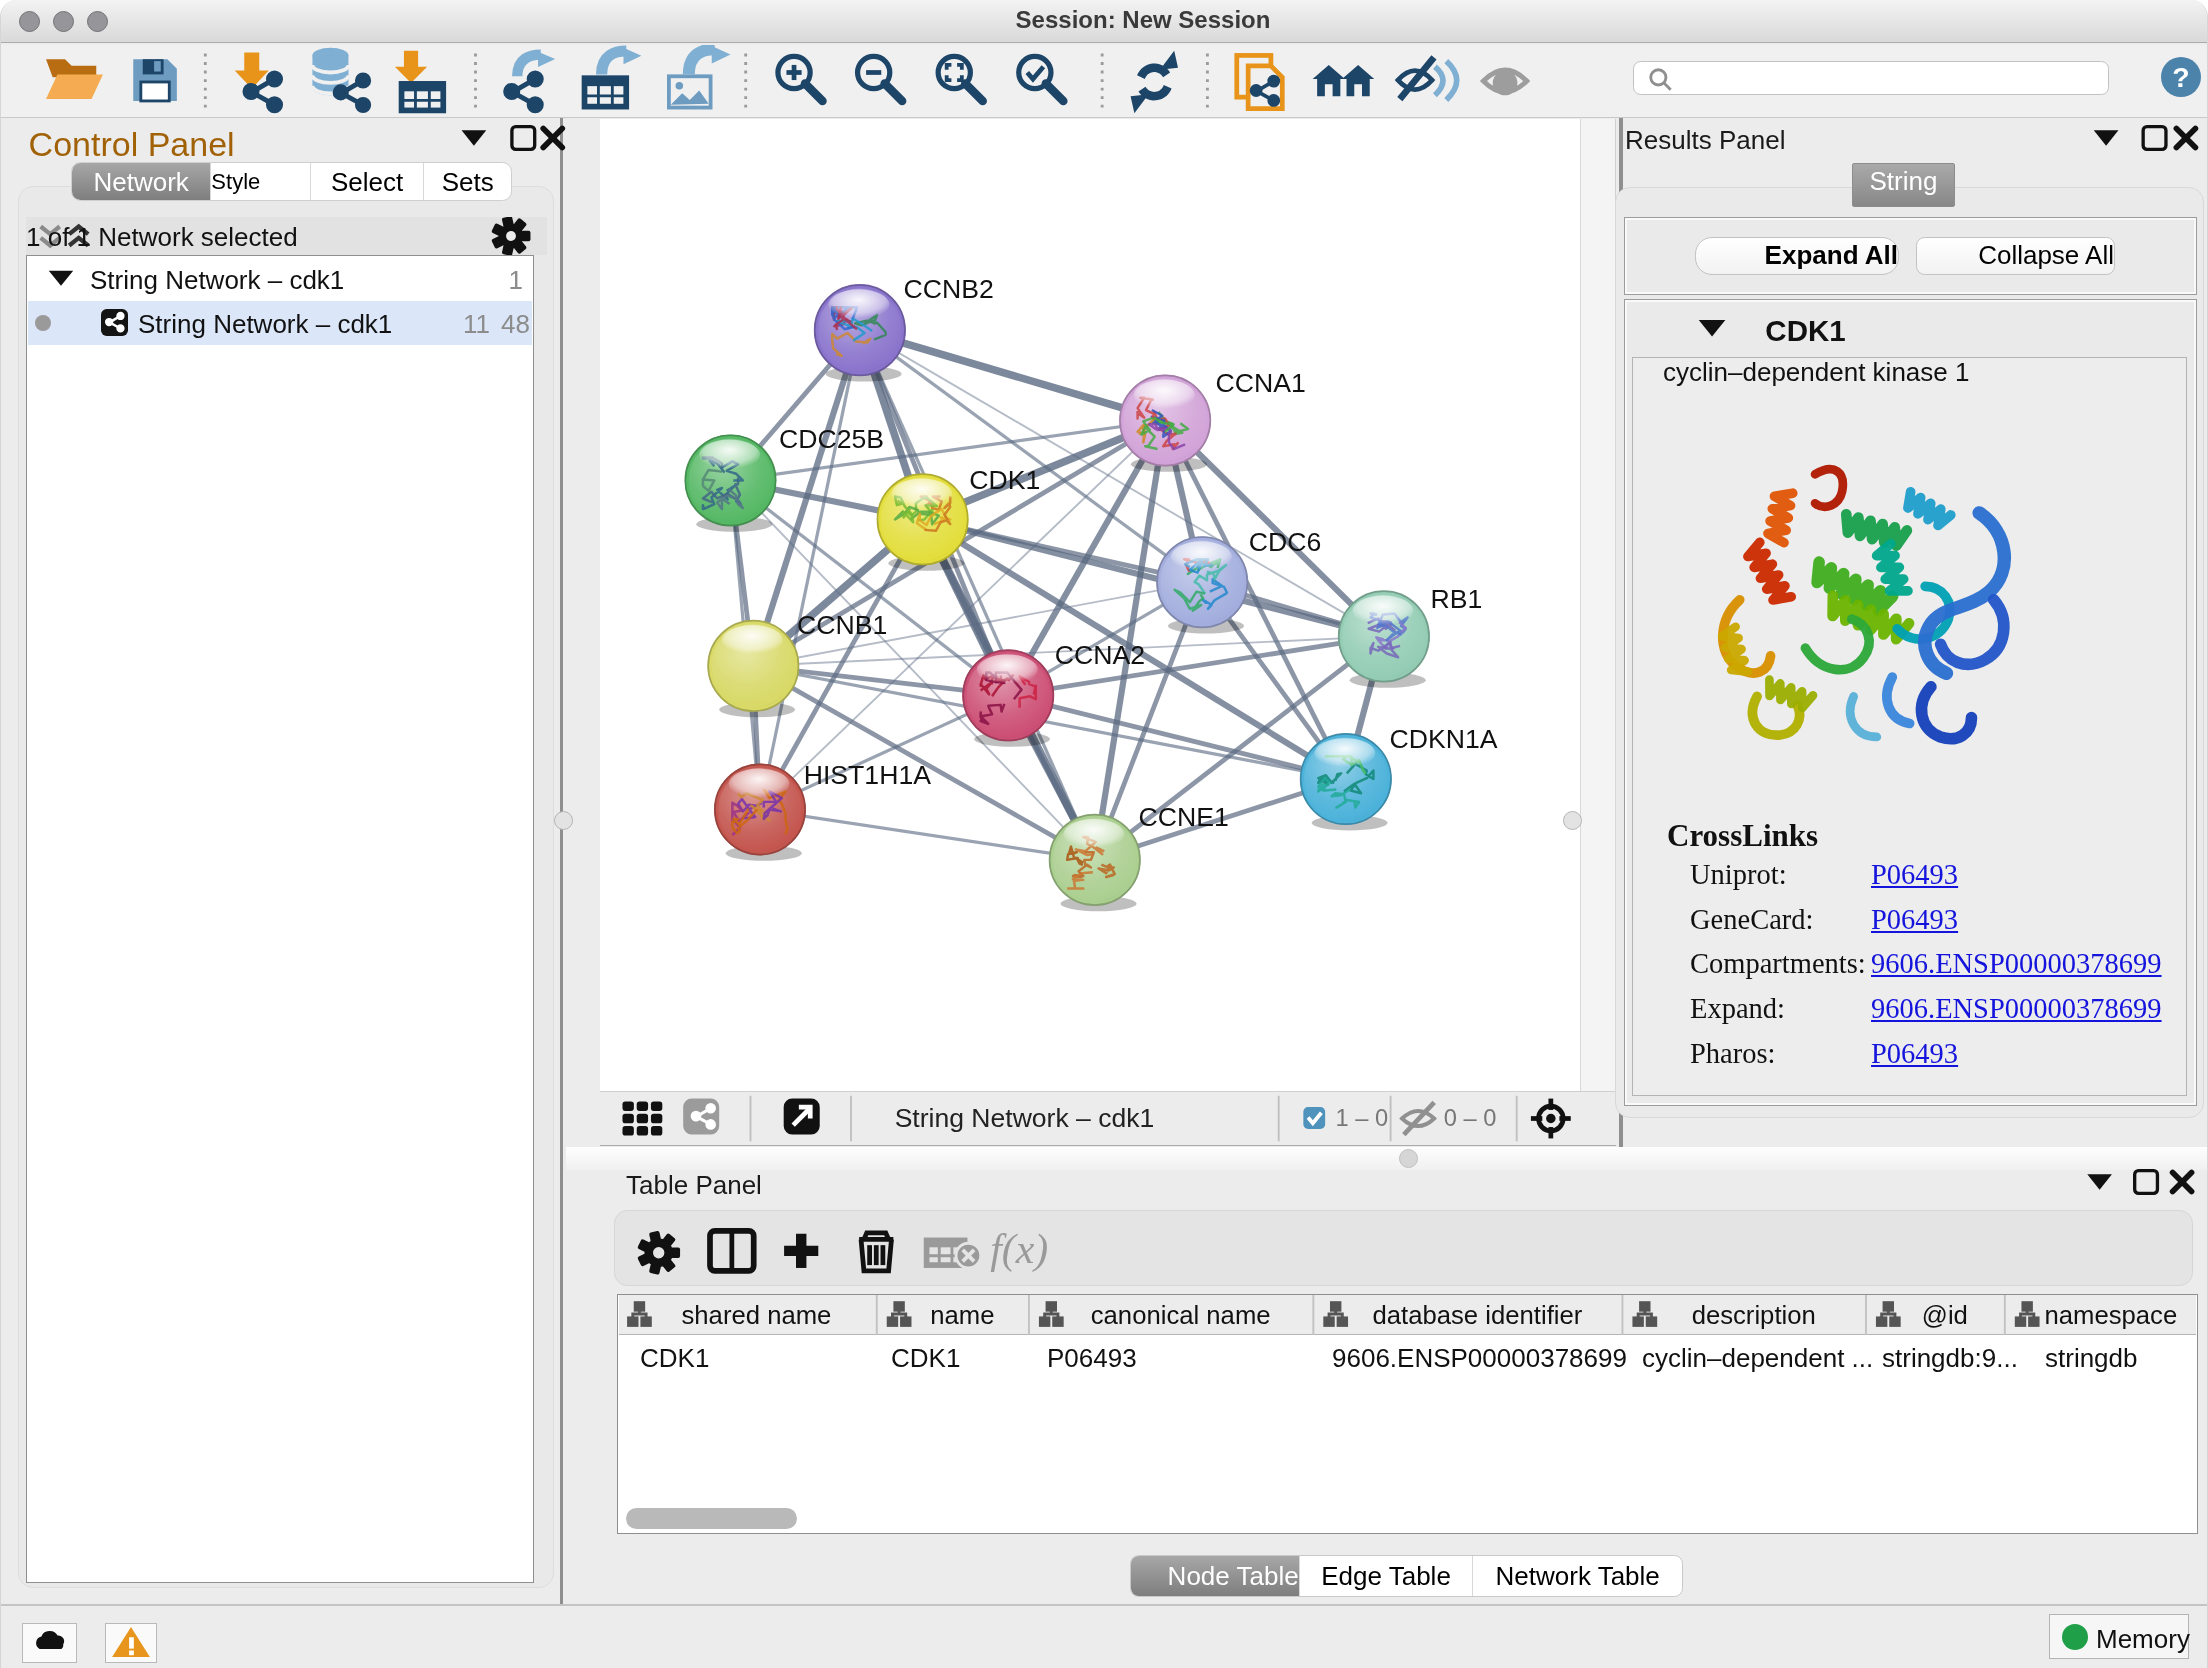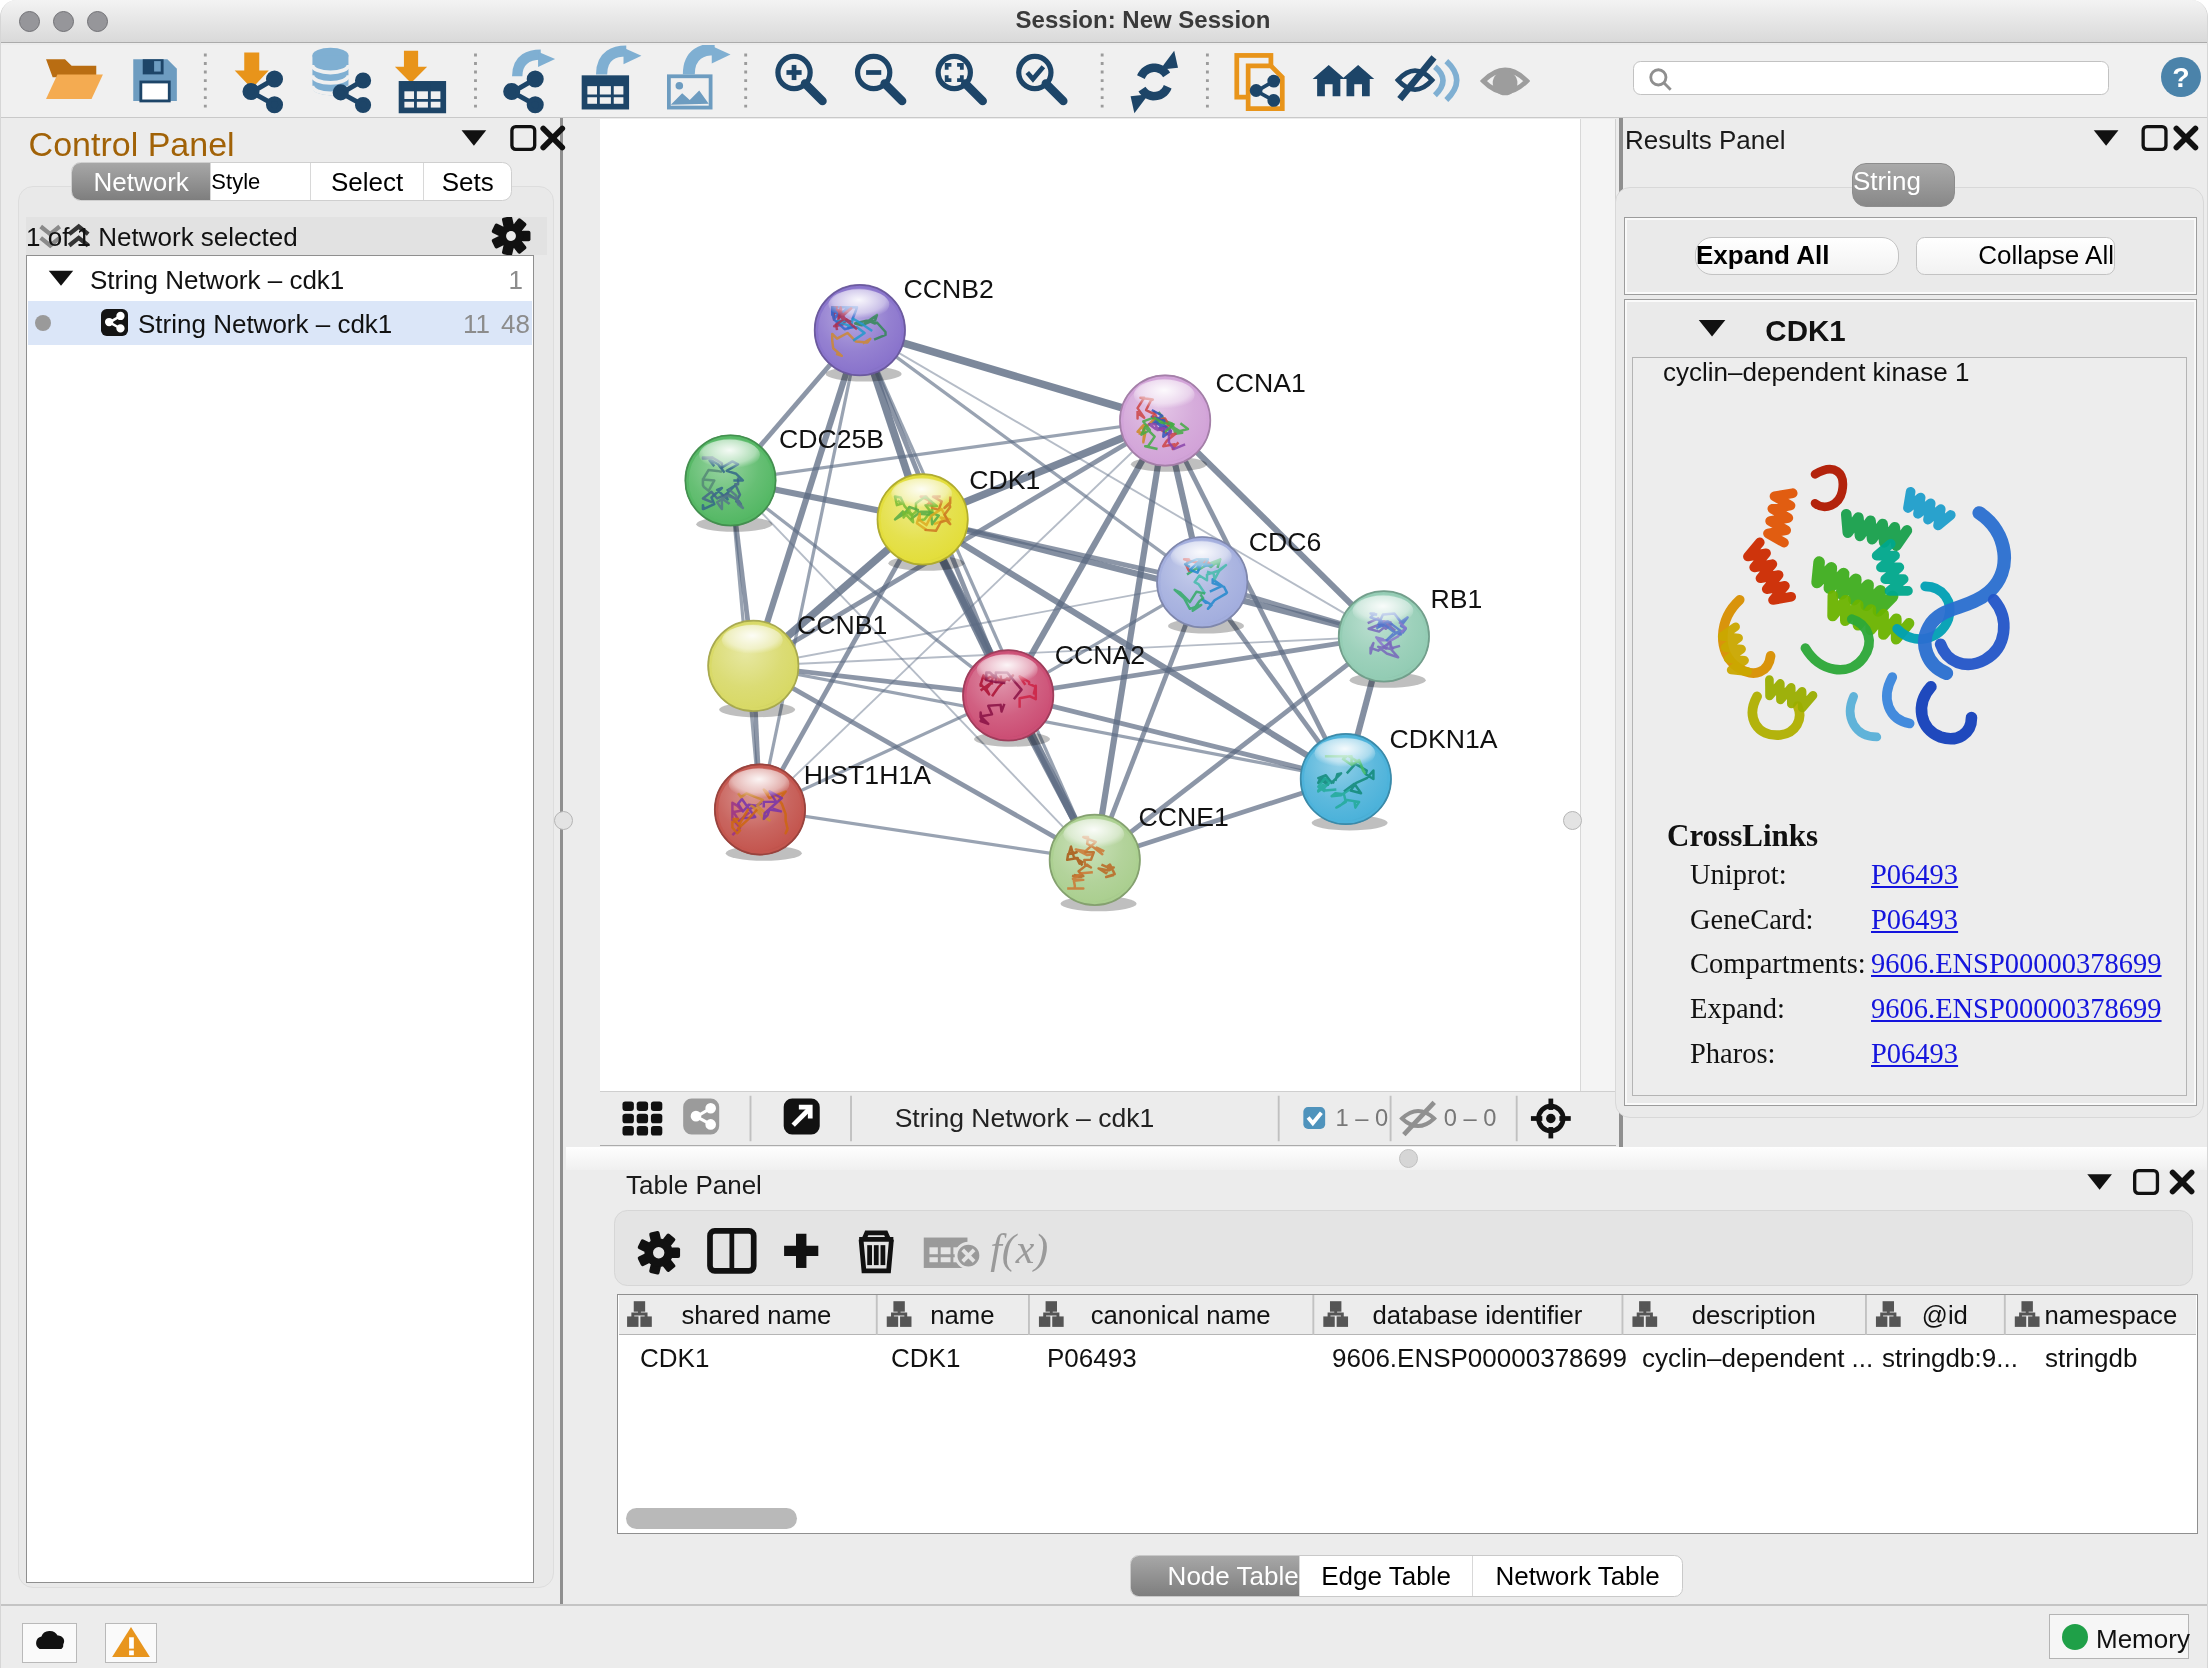--- a/index.html
+++ b/index.html
@@ -477,23 +477,23 @@
     <div class="abs" style="left:1624px;top:125px;font-size:26px;color:#1a1a1a">Results Panel</div>
     <svg style="position:absolute;left:2083px;top:119px" width="124" height="38" viewBox="0 0 130 40">
       <path d="M10.0 11.94 L36.0 11.94 L23 28.060000000000002 Z" fill="#111"></path>
       <rect x="62" y="8" width="24" height="24" rx="4" fill="none" stroke="#111" stroke-width="3.5"></rect>
       <g stroke="#111" stroke-width="6" stroke-linecap="round">
         <line x1="97" y1="10" x2="117" y2="30"></line>
         <line x1="97" y1="30" x2="117" y2="10"></line>
       </g>
     </svg>
     <div class="abs" style="left:1614px;top:187px;width:589px;height:931px;background:#eaeaea;border-radius:15px;border:1px solid #d8d8d8"></div>
-    <div class="abs" style="left:1851px;top:163px;width:103px;height:44px;background:linear-gradient(#a9a9a9,#888888);border:1px solid #8d8d8d;border-radius:14px;color:#fff;font-size:26px;text-align:left;line-height:35px">String</div>
+    <div class="abs" style="left:1851px;top:163px;width:103px;height:44px;background:linear-gradient(#a9a9a9,#888888);border:1px solid #8d8d8d;border-radius:2px;color:#fff;font-size:26px;text-align:center;line-height:35px">String</div>
     <div class="abs" style="left:1623px;top:217px;width:573px;height:78px;border:1.9px solid #9c9c9c;box-shadow:inset 0 0 0 1.9px #fafafa"></div>
-    <div class="abs" style="left:1694px;top:237px;width:204px;height:38px;background:linear-gradient(#ffffff,#f2f2f2);border:1.9px solid #c3c3c3;border-radius:17px;font-size:26px;font-weight:600;text-align:left;line-height:35px">Expand All</div>
+    <div class="abs" style="left:1694px;top:237px;width:204px;height:38px;background:linear-gradient(#ffffff,#f2f2f2);border:1.9px solid #c3c3c3;border-radius:17px;font-size:26px;font-weight:600;text-align:right;line-height:35px">Expand All</div>
     <div class="abs" style="left:1915px;top:237px;width:199px;height:38px;background:linear-gradient(#ffffff,#f2f2f2);border:1.9px solid #c3c3c3;border-radius:8.6px;font-size:26px;font-weight:400;text-align:right;line-height:35px">Collapse All</div>
     <div class="abs" style="left:1623px;top:299px;width:573px;height:807px;border:1.9px solid #9c9c9c;box-shadow:inset 0 0 0 1.9px #fafafa"></div>
     <svg style="position:absolute;left:1693px;top:314px" width="38" height="28.5" viewBox="0 0 40 30">
       <path d="M5.0 6.32 L33.0 6.32 L19 23.68 Z" fill="#111"></path>
     </svg>
     <div class="abs" style="left:1738px;top:314px;width:133px;text-align:center;font-size:29.5px;font-weight:bold;color:#111">CDK1</div>
     <div class="abs" style="left:1631px;top:357px;width:555px;height:739px;background:#ededed;border:1px solid #b4b4b4"></div>
     <div class="abs" style="left:1662px;top:357px;font-size:26px;color:#111">cyclin–dependent kinase 1</div>
     <svg style="position:absolute;left:1679px;top:455px" width="357" height="309" viewBox="0 0 330 320">
       <g stroke-linecap="round" stroke-opacity="0.95">

